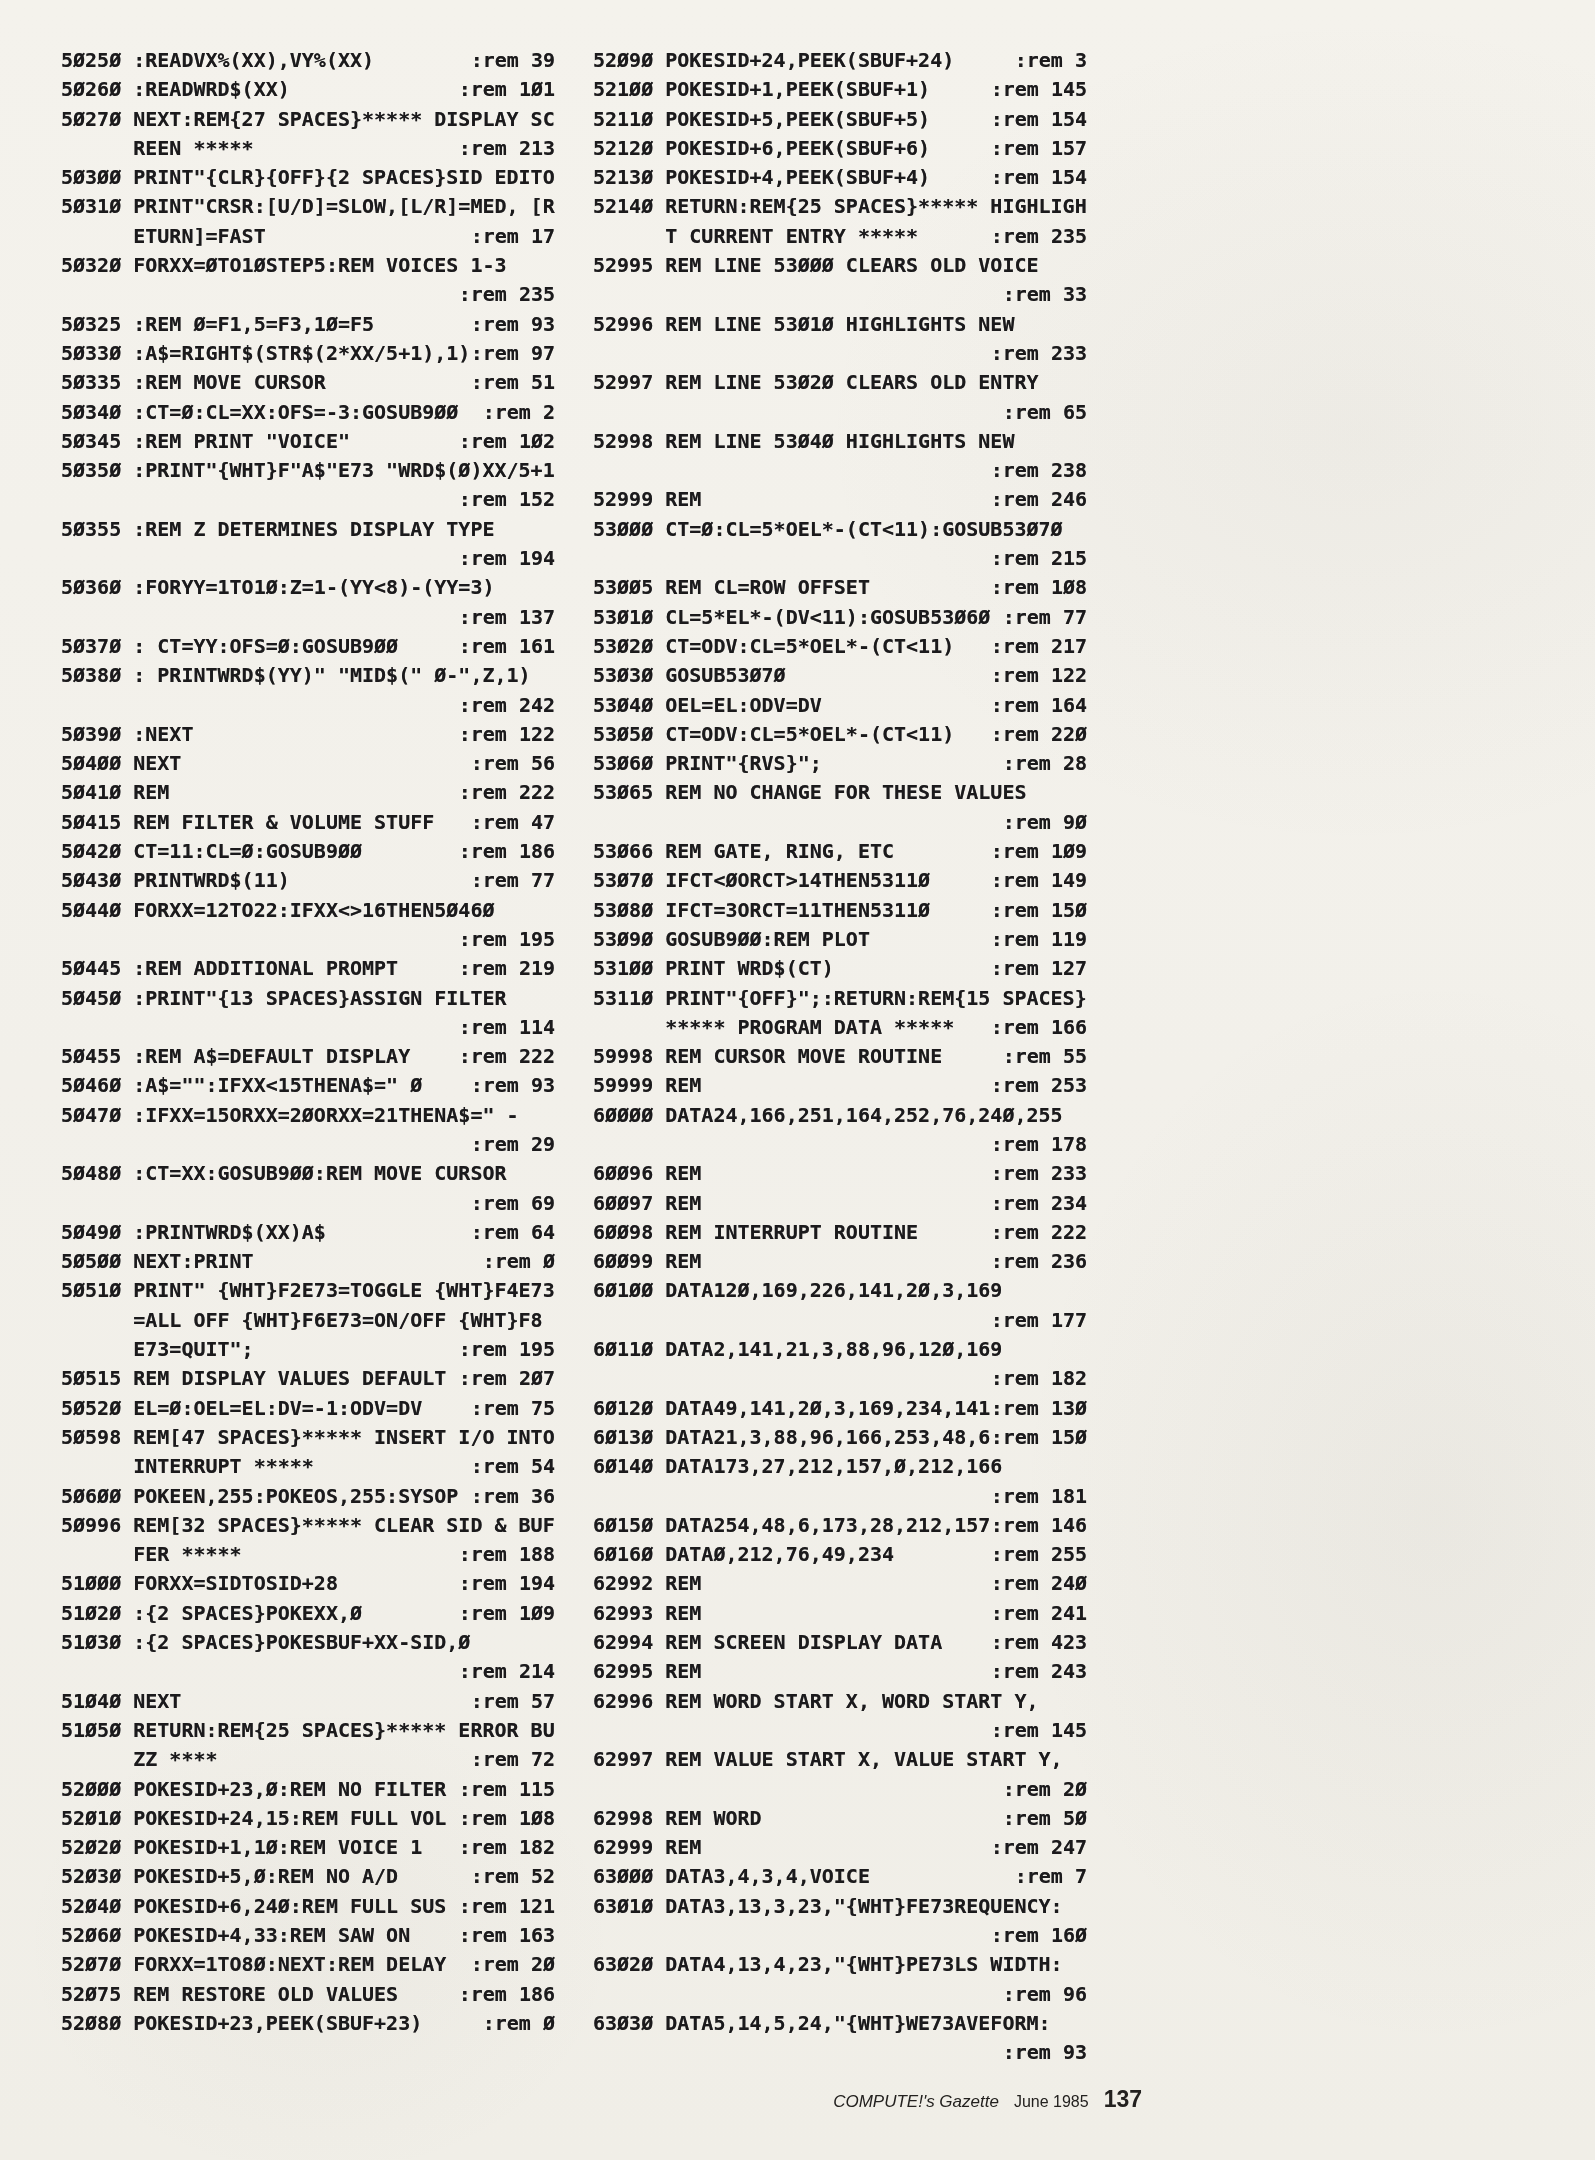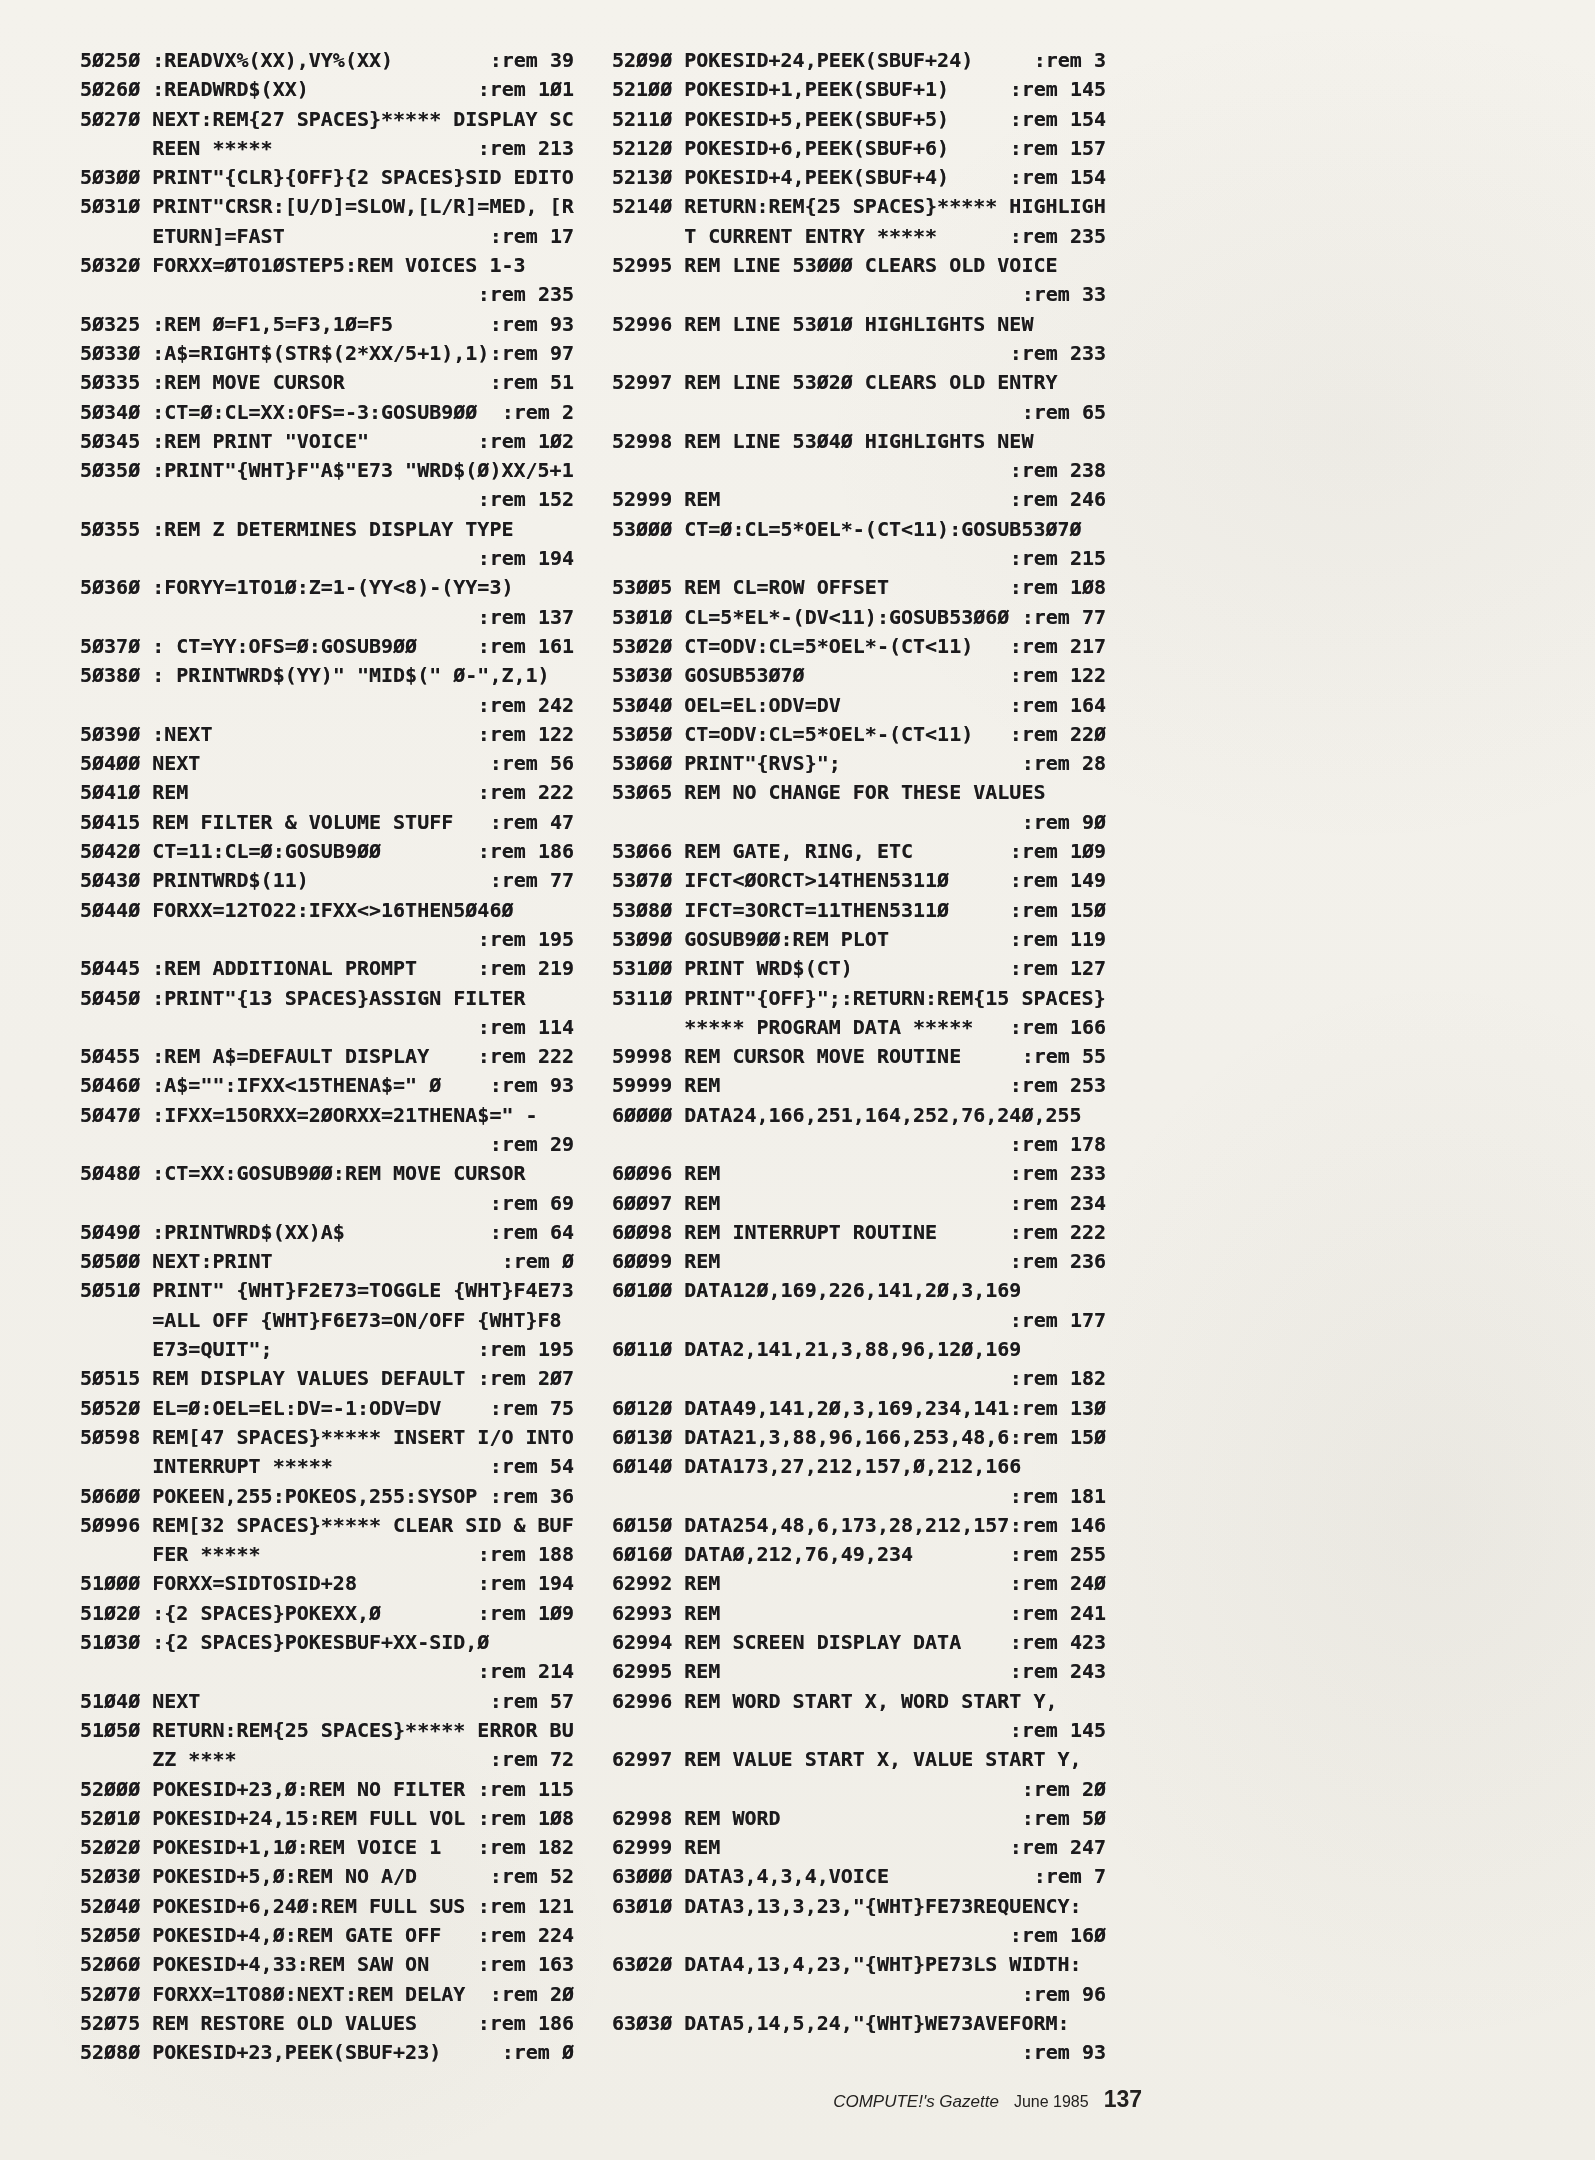--- a/index.html
+++ b/index.html
@@ -10,21 +10,21 @@
     background:#f3f1eb;
     background-image:
       radial-gradient(ellipse 900px 700px at 85% 20%, rgba(120,115,105,0.05), transparent 60%),
       radial-gradient(ellipse 700px 900px at 90% 70%, rgba(120,115,105,0.06), transparent 60%),
       radial-gradient(ellipse 500px 400px at 20% 90%, rgba(120,115,105,0.04), transparent 60%),
       linear-gradient(180deg, #f4f2ec 0%, #f2f0ea 50%, #f0eee7 100%);
     overflow:hidden;
     font-family:"DejaVu Sans Mono", monospace;
   }
   .columns {
-    position:absolute; left:80px; top:46px;
+    position:absolute; left:61px; top:46px;
     display:flex; gap:38px;
   }
   .col { width:494px; display:flex; flex-direction:column; }
   .row {
     display:flex; justify-content:space-between;
     height:29.3px; line-height:29.3px;
     font-size:20px; font-weight:bold; color:#1b1a1c;
     white-space:pre;
     text-shadow:0 0 0.5px rgba(20,20,22,0.55);
   }
@@ -359,24 +359,20 @@
   <div class="row">
     <span class="code">52Ø3Ø POKESID+5,Ø:REM NO A/D</span>
     <span class="rem">:rem 52</span>
   </div>
 
   <div class="row">
     <span class="code">52Ø4Ø POKESID+6,24Ø:REM FULL SUS</span>
     <span class="rem">:rem 121</span>
   </div>
 
-  <div class="row">
-    <span class="code">52Ø5Ø POKESID+4,Ø:REM GATE OFF</span>
-    <span class="rem">:rem 224</span>
-  </div>
 
   <div class="row">
     <span class="code">52Ø6Ø POKESID+4,33:REM SAW ON</span>
     <span class="rem">:rem 163</span>
   </div>
 
   <div class="row">
     <span class="code">52Ø7Ø FORXX=1TO8Ø:NEXT:REM DELAY</span>
     <span class="rem">:rem 2Ø</span>
   </div>

